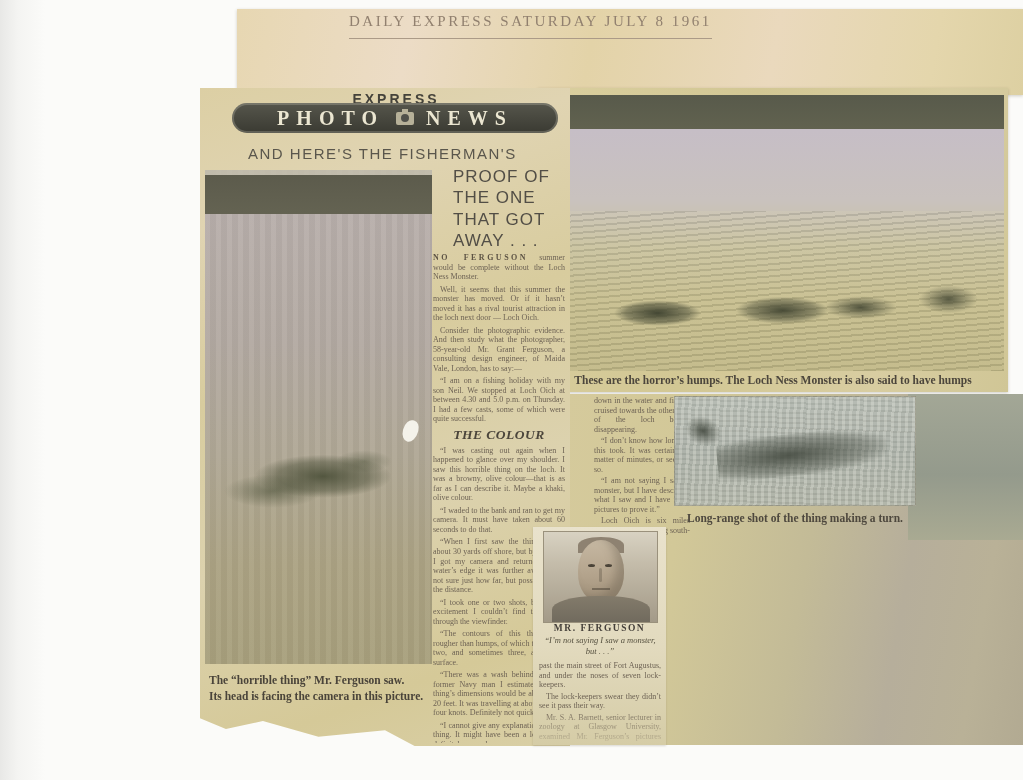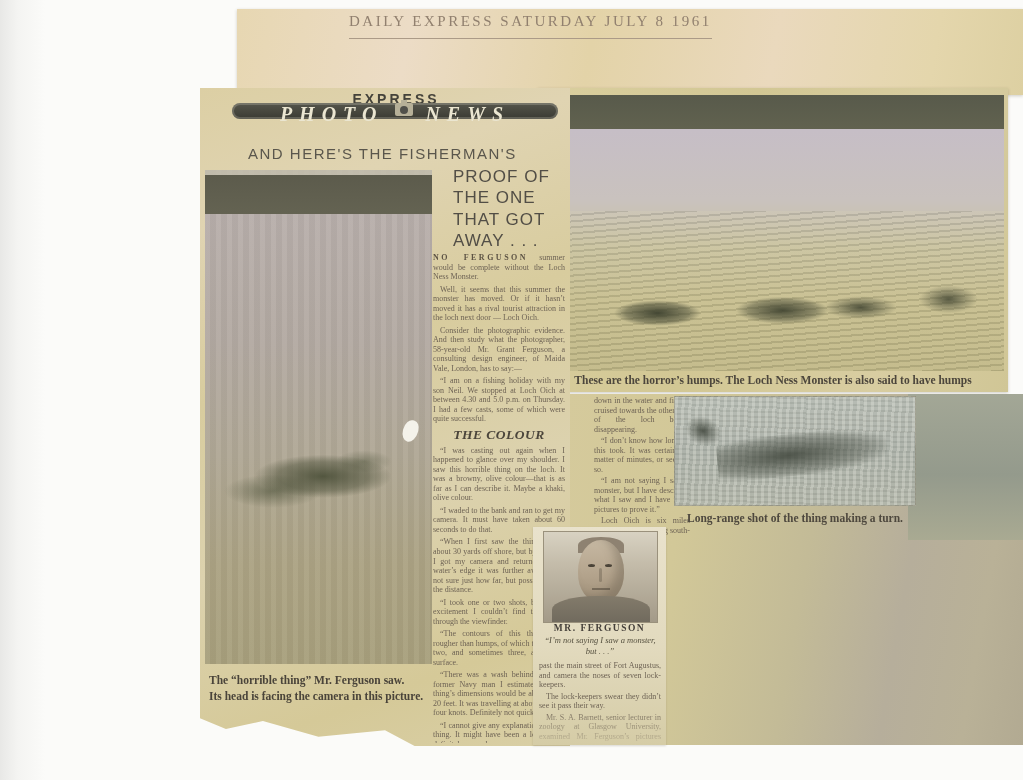--- a/index.html
+++ b/index.html
@@ -30,25 +30,25 @@
     left:200px;top:88px;width:370px;height:658px;
     background:linear-gradient(160deg,#dccfa4 0%,#e0d4b2 18%,#d8cc9e 40%,#dcd2ae 62%,#d5c998 85%,#d9cfa6 100%);
     clip-path:polygon(0 0,100% 0,100% 100%,58% 100%,50% 97.6%,32% 98.6%,17% 96.2%,7% 97.4%,0 95.8%);
   }
   .express-label{
     position:absolute;left:35px;top:3px;width:322px;text-align:center;
     font-family:"Liberation Sans",sans-serif;font-weight:bold;font-size:14px;
     letter-spacing:3px;color:#44423a;
   }
   .photonews-pill{
-    position:absolute;left:32px;top:15px;width:326px;height:16px;border-radius:16px;
+    position:absolute;left:32px;top:15px;width:326px;height:30px;border-radius:16px;
     background:linear-gradient(180deg,#56564c,#3a3a32);
     box-shadow:inset 0 0 0 2px rgba(236,231,212,.22);
-    display:flex;align-items:flex-start;justify-content:center;gap:12px;
-    color:#ebe6d1;font-weight:bold;font-size:20px;letter-spacing:7px;font-style:italic;
+    display:flex;align-items:center;justify-content:center;gap:12px;
+    color:#ebe6d1;font-weight:bold;font-size:20px;letter-spacing:7px;
   }
   .cam{width:18px;height:13px;background:#b6b098;border-radius:2px;position:relative;flex:0 0 auto;}
   .cam::before{content:"";position:absolute;left:5px;top:2.5px;width:8px;height:8px;border-radius:50%;background:#50504a;}
   .cam::after{content:"";position:absolute;left:6px;top:-3px;width:6px;height:3px;background:#b6b098;}
   .standfirst{
     position:absolute;left:48px;top:57px;width:310px;
     font-family:"Liberation Sans",sans-serif;font-size:15px;letter-spacing:1.5px;color:#5a564c;white-space:nowrap;
   }
   .left-photo{
     position:absolute;left:5px;top:82px;width:227px;height:494px;
@@ -243,17 +243,17 @@
     <div class="p-head"></div>
     <div class="p-eye l"></div>
     <div class="p-eye r"></div>
     <div class="p-nose"></div>
     <div class="p-mouth"></div>
     <div class="p-shoulders"></div>
   </div>
   <div class="portrait-name">MR.  FERGUSON</div>
   <div class="portrait-quote">“I’m not saying I saw a monster, but . . .”</div>
   <div id="col3" class="col-text">
-    <p class="noindent">past the main street of Fort Augustus, and camera the noses of seven lock-keepers.</p>
+    <p class="noindent">past the main street of Fort Augustus, and under the noses of seven lock-keepers.</p>
     <p>The lock-keepers swear they didn’t see it pass their way.</p>
     <p>Mr. S. A. Barnett, senior lecturer in zoology at Glasgow University, examined Mr. Ferguson’s pictures yesterday and said it was no monster…</p>
   </div>
 </div>
 
 </body></html>

